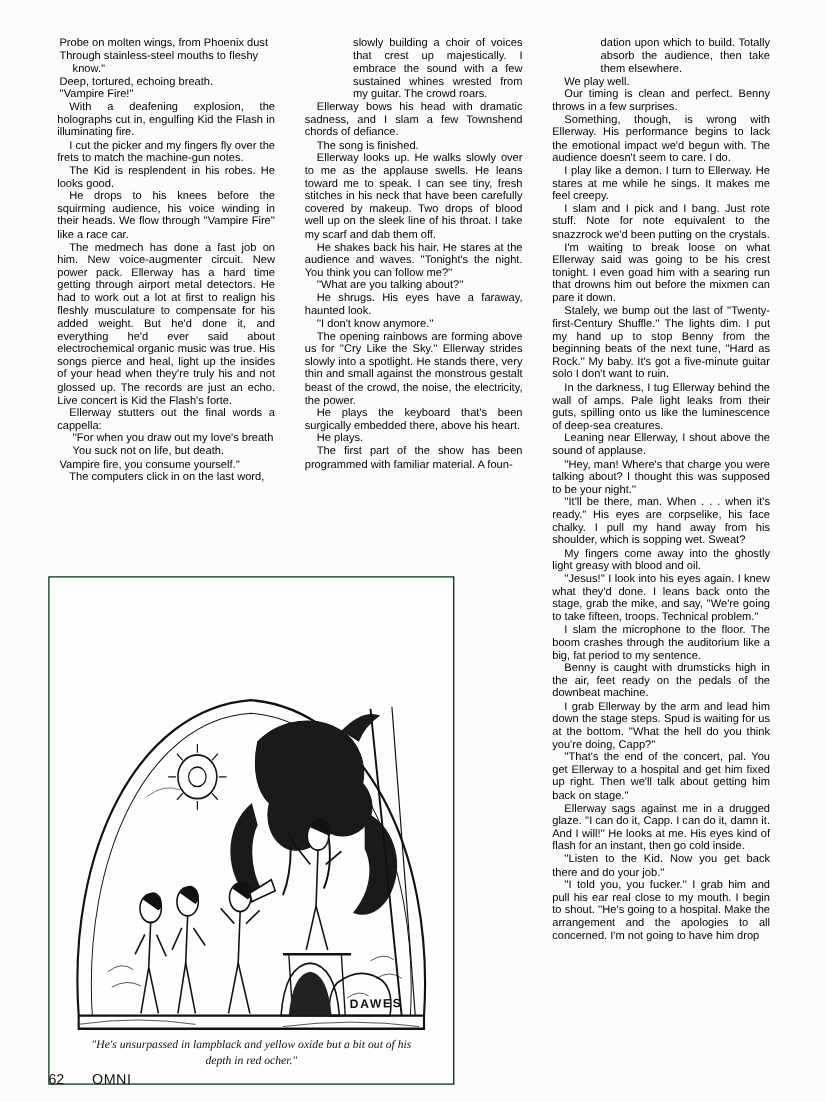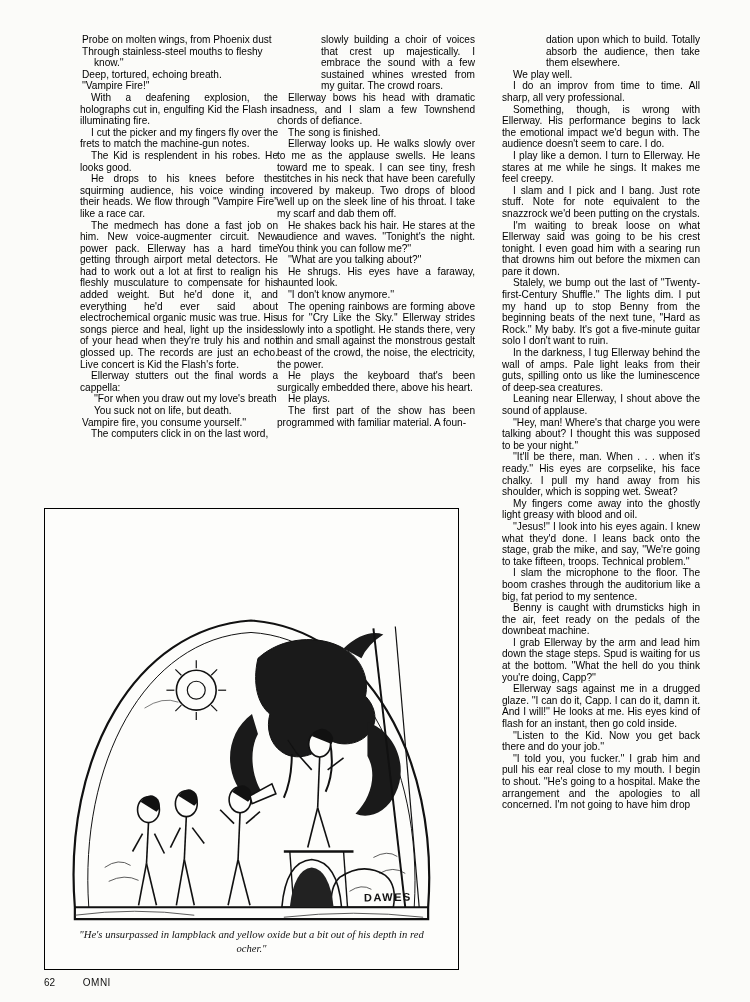--- a/index.html
+++ b/index.html
@@ -53,27 +53,27 @@
   }
   .col p.verse-ind {
     text-indent: 0;
     margin-left: 14px;
   }
   .col-1 { left: 0; }
   .col-2 { left: 225px; }
   .col-3 { left: 450px; }
 
   
-  .col-1 { height: 440px; margin-left: 28px; }
+  .col-1 { height: 440px; }
 
   .art-box {
     position: absolute;
     left: 44px;
-    top: 508px;
-    width: 415px;
+    top: 524px;
+    width: 369px;
     height: 462px;
     border: 1px solid #000;
     background: #86efac;
     box-sizing: border-box;
   }
   .art-inner {
     position: absolute;
     left: 0; top: 0;
     width: 100%;
     height: 100%;
@@ -88,21 +88,21 @@
     font-style: italic;
     font-size: 10.6px;
     line-height: 13.5px;
     color: #111;
   }
   .footer {
     position: absolute;
     left: 44px;
     bottom: 14px;
     width: 400px;
-    font-size: 10px;
+    font-size: 13px;
     color: #111;
   }
   .folio {
     display: inline-block;
     width: 36px;
   }
   .mag {
     letter-spacing: 0.5px;
   }
   .signature {
@@ -150,35 +150,36 @@
         <p>He shrugs. His eyes have a faraway, haunted look.</p>
         <p>''I don't know anymore.''</p>
         <p>The opening rainbows are forming above us for ''Cry Like the Sky.'' Ellerway strides slowly into a spotlight. He stands there, very thin and small against the monstrous gestalt beast of the crowd, the noise, the electricity, the power.</p>
         <p>He plays the keyboard that's been surgically embedded there, above his heart.</p>
         <p>He plays.</p>
         <p>The first part of the show has been programmed with familiar material. A foun-</p>
       </div>
     <div class="col col-3">
         <p class="noindent">dation upon which to build. Totally absorb the audience, then take them elsewhere.</p>
         <p>We play well.</p>
-        <p>I do an improv from time to time. All sharp, all very professional.</p>
+        <p>Our timing is clean and perfect. Benny throws in a few surprises.</p>
         <p>Something, though, is wrong with Ellerway. His performance begins to lack the emotional impact we'd begun with. The audience doesn't seem to care. I do.</p>
         <p>I play like a demon. I turn to Ellerway. He stares at me while he sings. It makes me feel creepy.</p>
         <p>I slam and I pick and I bang. Just rote stuff. Note for note equivalent to the snazzrock we'd been putting on the crystals.</p>
         <p>I'm waiting to break loose on what Ellerway said was going to be his crest tonight. I even goad him with a searing run that drowns him out before the mixmen can pare it down.</p>
         <p>Stalely, we bump out the last of ''Twenty-first-Century Shuffle.'' The lights dim. I put my hand up to stop Benny from the beginning beats of the next tune, ''Hard as Rock.'' My baby. It's got a five-minute guitar solo I don't want to ruin.</p>
         <p>In the darkness, I tug Ellerway behind the wall of amps. Pale light leaks from their guts, spilling onto us like the luminescence of deep-sea creatures.</p>
         <p>Leaning near Ellerway, I shout above the sound of applause.</p>
         <p>''Hey, man! Where's that charge you were talking about? I thought this was supposed to be your night.''</p>
         <p>''It'll be there, man. When . . . when it's ready.'' His eyes are corpselike, his face chalky. I pull my hand away from his shoulder, which is sopping wet. Sweat?</p>
         <p>My fingers come away into the ghostly light greasy with blood and oil.</p>
         <p>''Jesus!'' I look into his eyes again. I knew what they'd done. I leans back onto the stage, grab the mike, and say, ''We're going to take fifteen, troops. Technical problem.''</p>
         <p>I slam the microphone to the floor. The boom crashes through the auditorium like a big, fat period to my sentence.</p>
         <p>Benny is caught with drumsticks high in the air, feet ready on the pedals of the downbeat machine.</p>
         <p>I grab Ellerway by the arm and lead him down the stage steps. Spud is waiting for us at the bottom. ''What the hell do you think you're doing, Capp?''</p>
+        <p>''That's the end of the concert, pal. You get Ellerway to a hospital and get him fixed up right. Then we'll talk about getting him back on stage.''</p>
         <p>Ellerway sags against me in a drugged glaze. ''I can do it, Capp. I can do it, damn it. And I will!'' He looks at me. His eyes kind of flash for an instant, then go cold inside.</p>
         <p>''Listen to the Kid. Now you get back there and do your job.''</p>
         <p>''I told you, you fucker.'' I grab him and pull his ear real close to my mouth. I begin to shout. ''He's going to a hospital. Make the arrangement and the apologies to all concerned. I'm not going to have him drop</p>
       </div>
   </div>
 
   <div class="art-box">
     <svg class="art-inner" viewBox="0 0 415 462" preserveAspectRatio="none">
       <rect x="0" y="0" width="415" height="462" fill="#fdfdfb"></rect>
 

